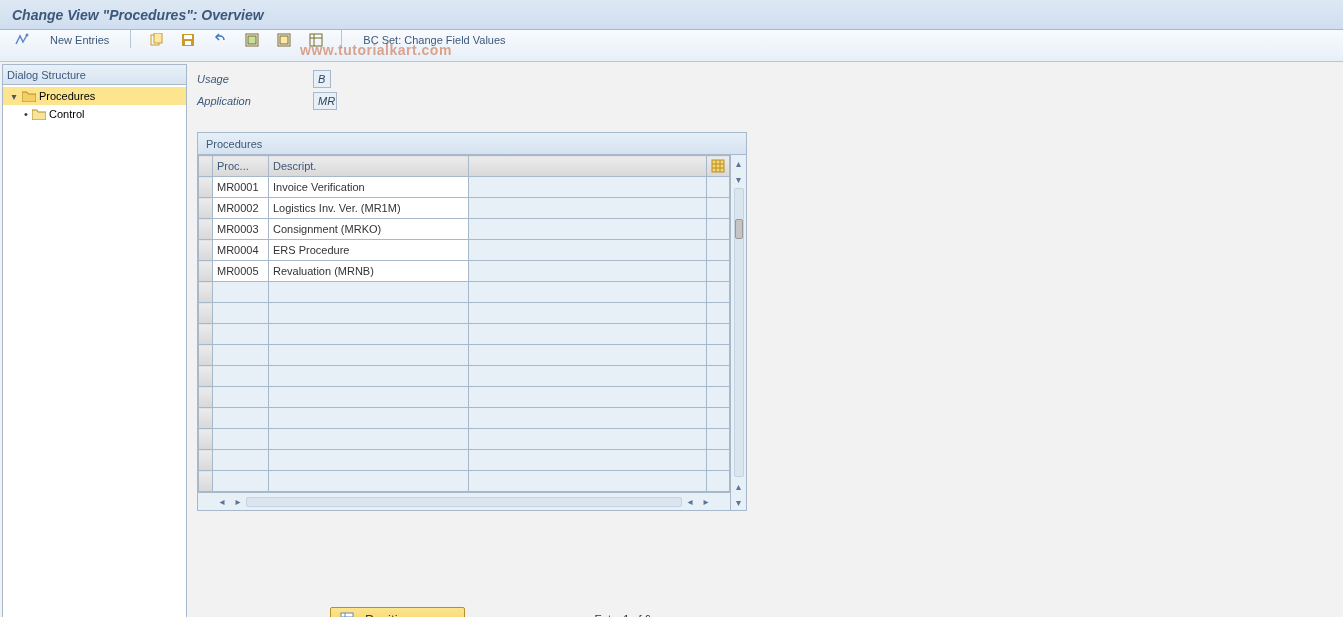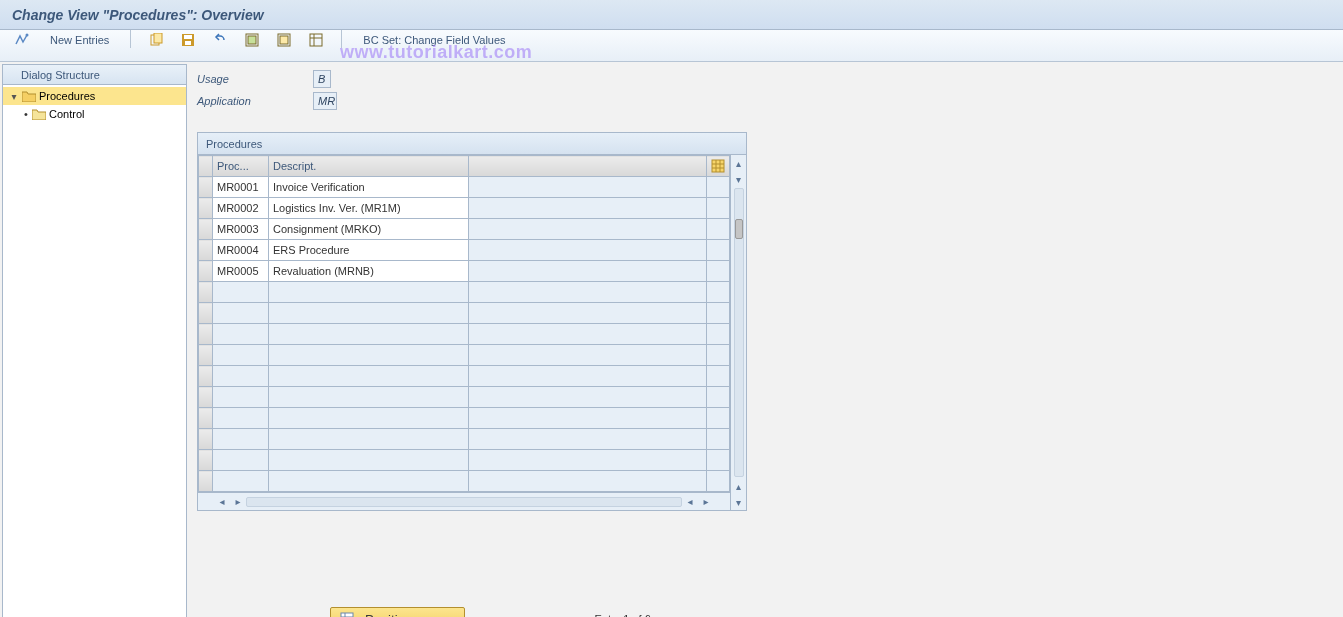--- a/index.html
+++ b/index.html
@@ -62,27 +62,26 @@
       height: 18px;
       background: #b7c5d5;
       margin: 0 3px;
     }
 
     
     .watermark {
       position: absolute;
       left: 300px;
       top: 42px;
-      color: #8b5cf6;
+      color: #c2410c;
       opacity: 0.45;
-      font-size: 18px;
+      font-size: 14px;
       font-weight: bold;
       pointer-events: none;
       letter-spacing: 0.5px;
-      margin-left: 40px;
     }
 
     
     .main {
       display: flex;
       height: calc(100% - 62px);
     }
 
     
     .tree-panel {
@@ -91,21 +90,21 @@
       border: 1px solid #a8b8cb;
       background: #fff;
       margin: 2px 0 2px 2px;
     }
     .tree-header {
       background: linear-gradient(#e9f1f9, #d7e4f1);
       height: 20px;
       border-bottom: 1px solid #a8b8cb;
       display: flex;
       align-items: center;
-      padding: 0 18px;
+      padding: 0 4px;
       color: #3d587a;
     }
     .tree-body {
       padding: 2px 0;
     }
     .tree-item {
       display: flex;
       align-items: center;
       height: 18px;
       padding-left: 6px;

